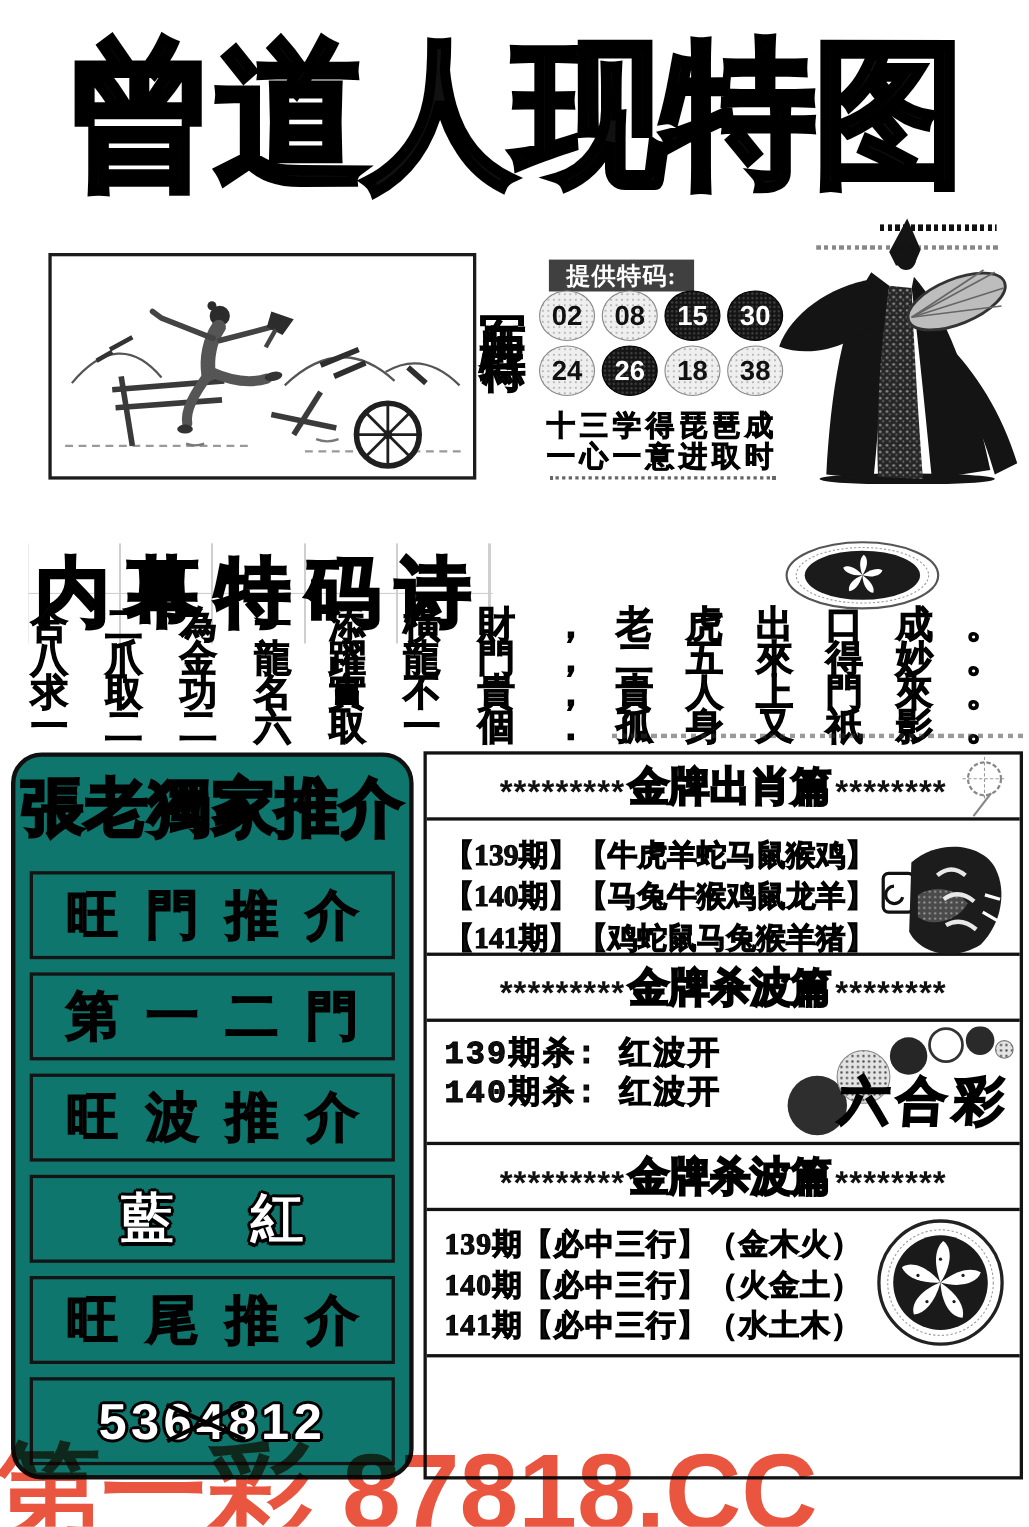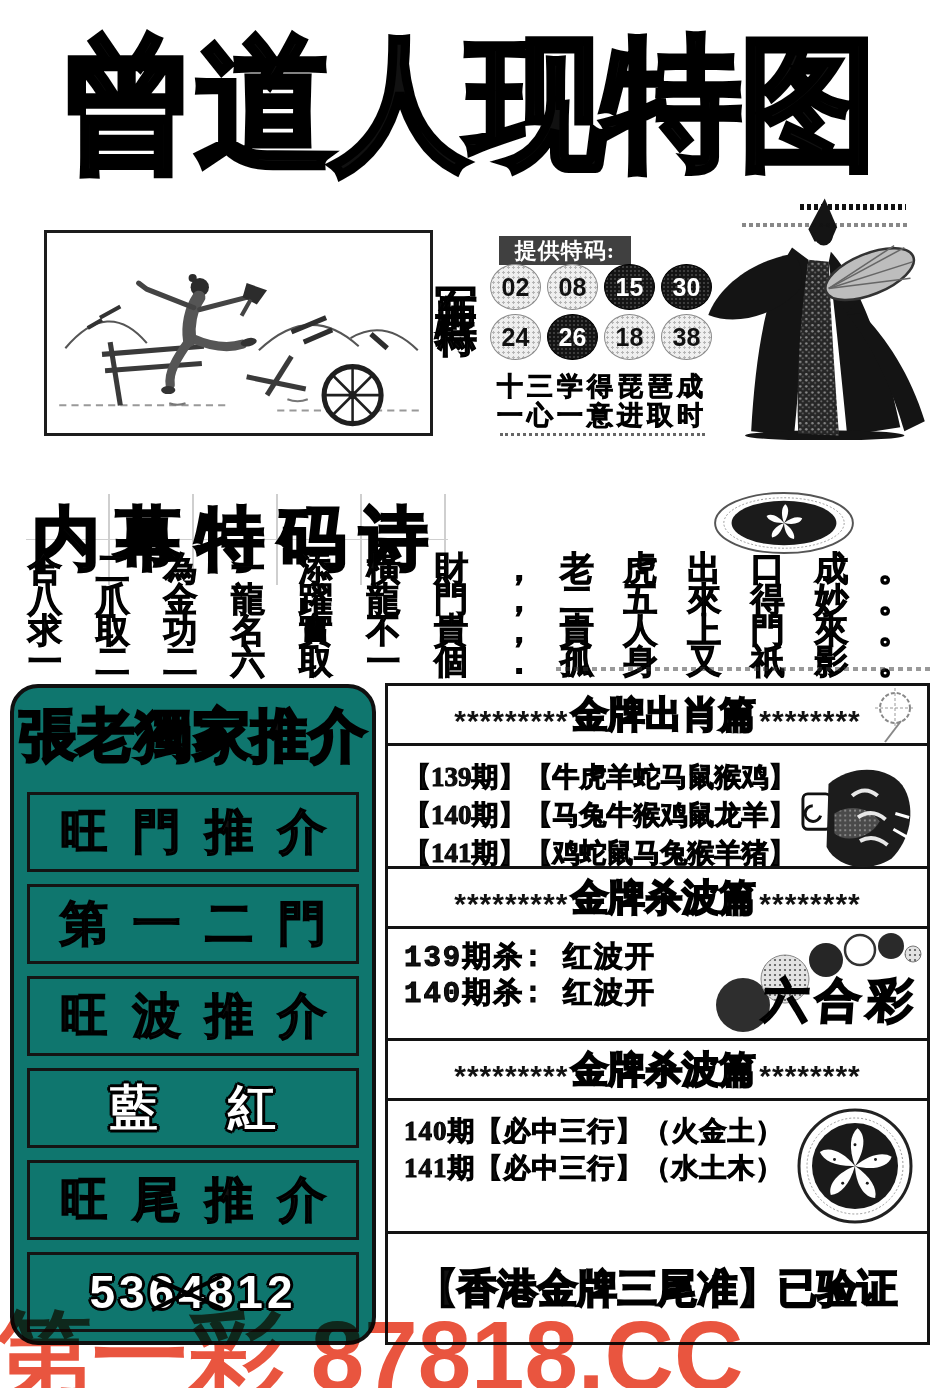--- a/index.html
+++ b/index.html
@@ -463,20 +463,21 @@
     </div>
     <div class="brand">六合彩</div>
   </div>
 
   <div class="rhead">
     <span class="stars">*********</span>
       <span class="htxt">金牌杀波篇</span>
       <span class="stars">********</span>
   </div>
   <div class="rcontent c3">
+    <div class="rrow">139期【必中三行】（金木火）</div>
     <div class="rrow">140期【必中三行】（火金土）</div>
     <div class="rrow">141期【必中三行】（水土木）</div>
     <div class="round-emblem">
       <svg viewBox="0 0 120 120">
         <circle cx="60" cy="60" r="56" fill="#fff" stroke="#222" stroke-width="3"></circle>
         <circle cx="60" cy="60" r="48" fill="none" stroke="#999" stroke-width="1" stroke-dasharray="2 2"></circle>
         <circle cx="60" cy="60" r="43" fill="#1a1a1a"></circle>
         <g transform="translate(60,60) scale(0.82)">
           <g fill="#fff">
             <path d="M0,0 C-8,-22 -6,-38 3,-46 C14,-38 12,-18 0,0 Z"></path>
@@ -490,16 +491,15 @@
             <circle cx="25" cy="-8" r="1.8"></circle>
             <circle cx="15" cy="21" r="1.8"></circle>
             <circle cx="-15" cy="21" r="1.8"></circle>
             <circle cx="-25" cy="-8" r="1.8"></circle>
           </g>
         </g>
       </svg>
     </div>
   </div>
 
-  <div class="rfoot">【香港金牌三尾准】已验证</div>
 </div>
 
 <div class="abs watermark" style="color: rgb(232, 70, 46);">第一彩 87818.CC</div>
 
 </body></html>

